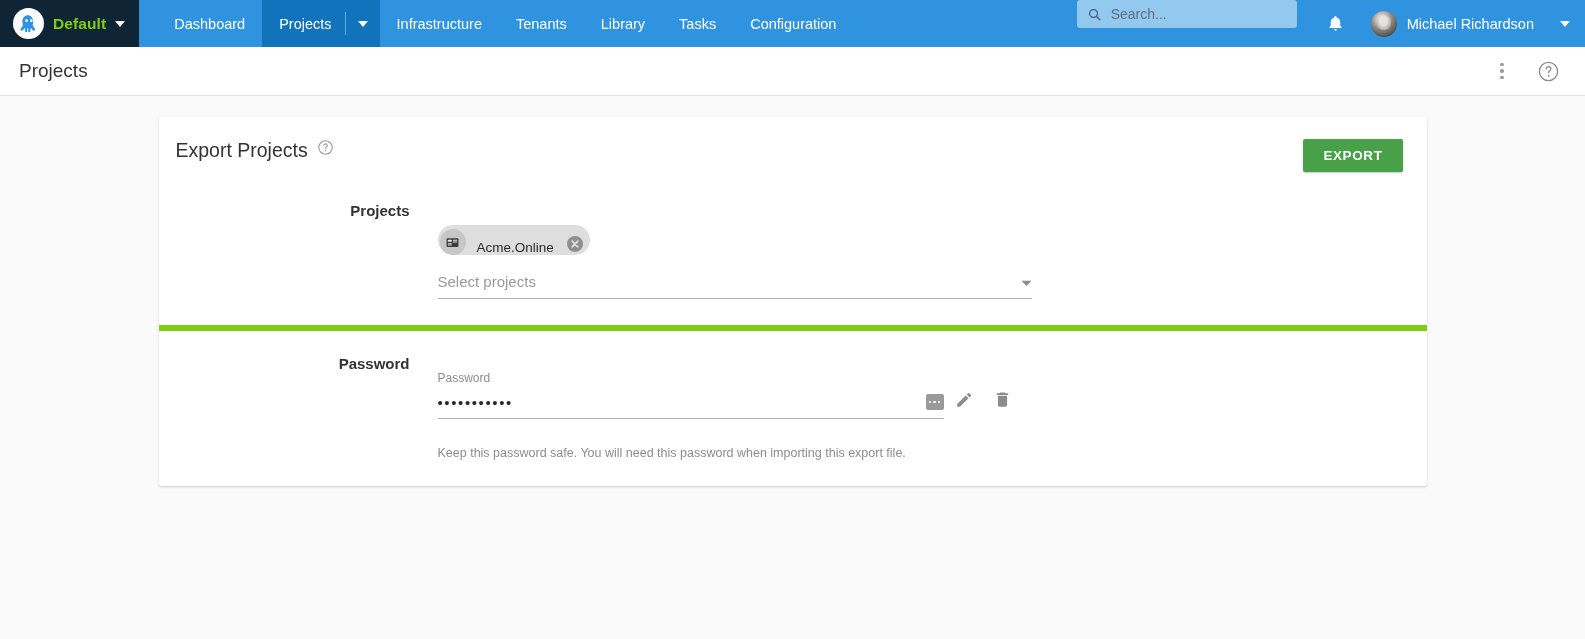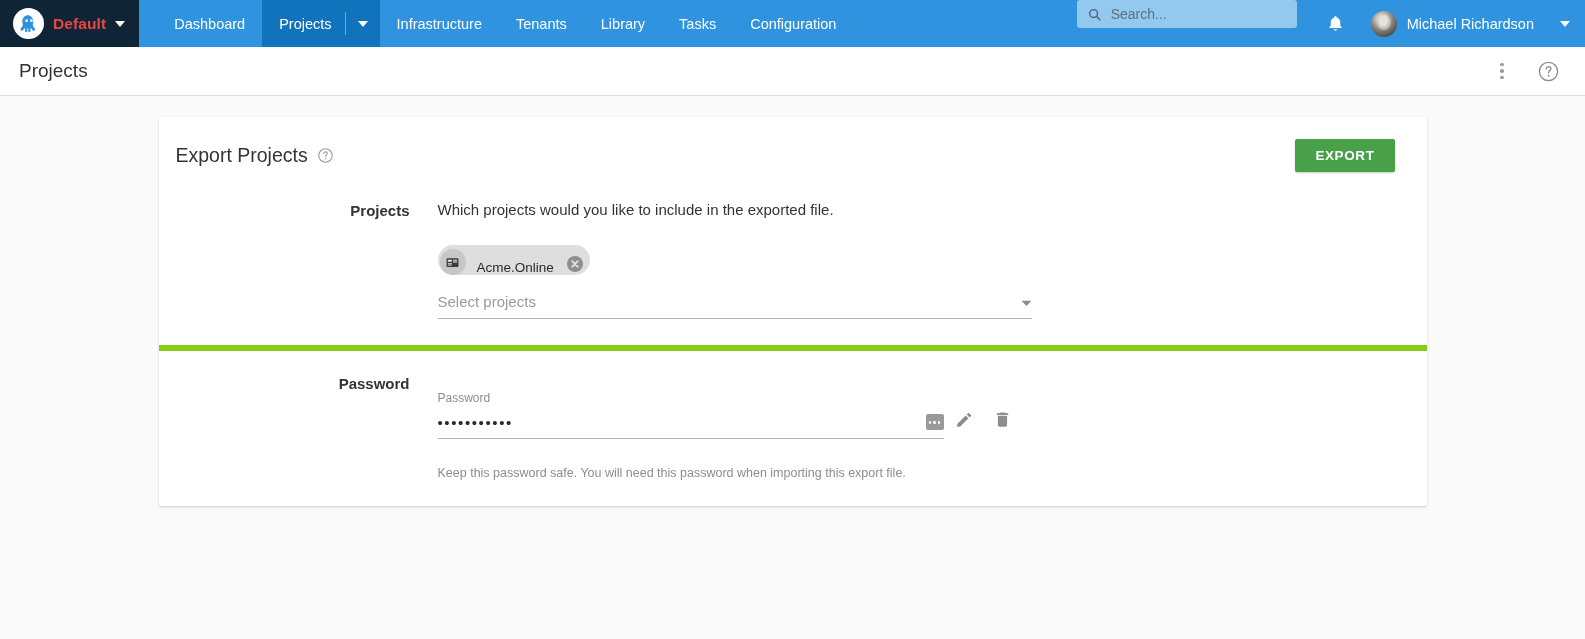--- a/index.html
+++ b/index.html
@@ -19,21 +19,21 @@
   .brand {
     display: flex; align-items: center; gap: 9px;
     background: #0f2535; padding: 0 14px 0 13px; height: 47px;
     flex: 0 0 auto; cursor: pointer;
   }
   .brand-logo {
     width: 31px; height: 31px; border-radius: 50%;
     background: #fff; display: flex; align-items: center; justify-content: center;
     flex: 0 0 auto;
   }
-  .brand-name { font-size: 15.5px; font-weight: bold; letter-spacing: .1px; color: #ef4444; }
+  .brand-name { font-size: 15.5px; font-weight: bold; letter-spacing: .1px; color: #84cc16; }
   .caret-down {
     width: 0; height: 0;
     border-left: 5px solid transparent; border-right: 5px solid transparent;
     border-top: 6px solid #fff;
   }
   .navlinks { display: flex; align-items: stretch; padding-left: 18px; }
   .navlink {
     display: flex; align-items: center; padding: 0 17px; height: 47px;
     font-size: 14.5px; color: #fff; cursor: pointer; white-space: nowrap;
   }
@@ -94,21 +94,21 @@
   .kebab i { width: 3.5px; height: 3.5px; border-radius: 50%; background: #9b9b9b; display: block; }
 
   
   .content { padding: 21px 0 0 0; height: calc(639px - 47px - 50px); background: #fafafa; }
   .card {
     width: 1268px; margin: 0 auto; background: #fff;
     border-radius: 2px;
     box-shadow: 0 1px 3px rgba(0,0,0,.13), 0 1px 1px rgba(0,0,0,.07);
   }
   .card-head {
-    display: flex; align-items: center; padding: 22px 32px 20px 17px; position: relative;
+    display: flex; padding: 22px 24px 20px 17px; position: relative;
   }
   .card-title { font-size: 19.5px; color: #333; font-weight: normal; }
   .help-circle { margin-left: 9px; display: inline-flex; vertical-align: middle; cursor: pointer; }
   .export-btn {
     margin-left: auto; background: #48a148; color: #fff;
     font-size: 13.5px; font-weight: bold; letter-spacing: .6px;
     padding: 9px 20px; border: none; border-radius: 2px; cursor: pointer;
     box-shadow: 0 1px 2px rgba(0,0,0,.22);
   }
 
@@ -273,21 +273,20 @@
             <path d="M9.6 9.3c0-1.4 1.1-2.4 2.5-2.4s2.4 1 2.4 2.3c0 1.9-2.3 1.9-2.3 3.6v.5" fill="none" stroke="#9e9e9e" stroke-width="1.6" stroke-linecap="round"></path>
             <circle cx="12.1" cy="16.5" r="1.05" fill="#9e9e9e"></circle>
           </svg>
         </span>
         <button class="export-btn">EXPORT</button>
       </div>
 
       <div class="form-row">
         <div class="row-label">Projects</div>
         <div class="row-body">
-          <div class="row-desc">Which projects would you like to include in the exported file.</div>
 
           <div class="chips">
             <div class="chip">
               <span class="chip-avatar">
                 <svg width="15" height="15" viewBox="0 0 24 24">
                   <rect x="2.5" y="5" width="19" height="14" rx="1.6" fill="#3b3b3b"></rect>
                   <rect x="4.5" y="7.6" width="6.5" height="3.2" rx=".5" fill="#e8e8e8"></rect>
                   <rect x="4.5" y="12.6" width="6.5" height="1.5" rx=".5" fill="#e8e8e8"></rect>
                   <rect x="4.5" y="15.1" width="6.5" height="1.5" rx=".5" fill="#e8e8e8"></rect>
                   <rect x="12.7" y="7.6" width="6.8" height="1.5" rx=".5" fill="#e8e8e8"></rect>

